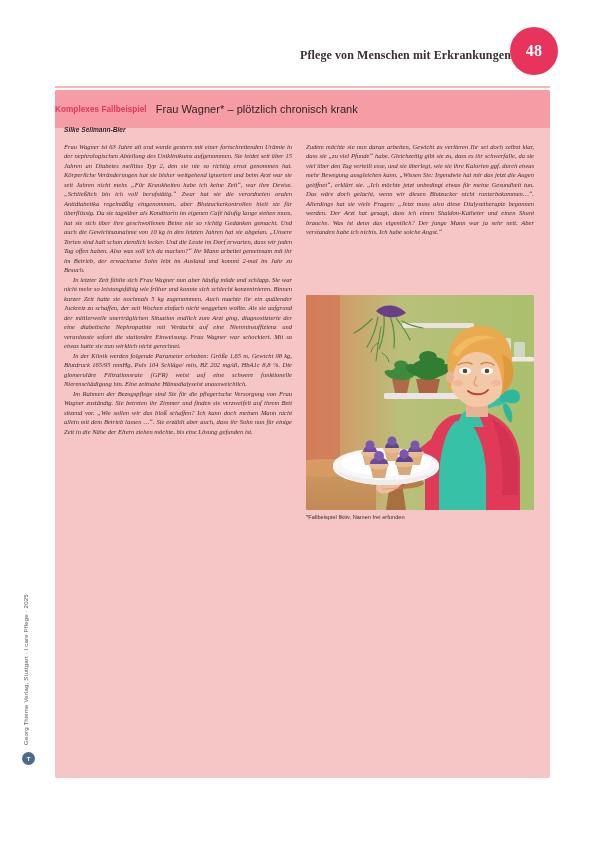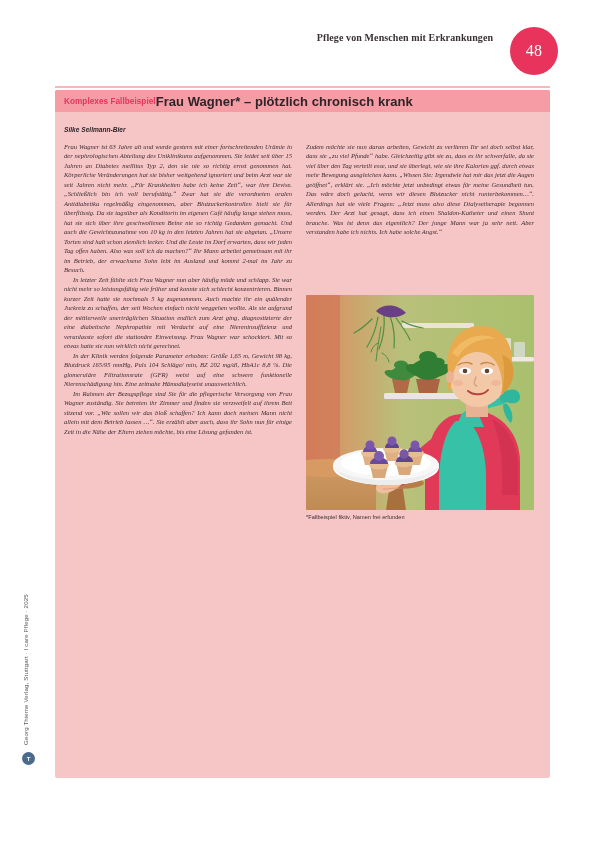--- a/index.html
+++ b/index.html
@@ -7,76 +7,76 @@
     width:600px;height:841px;
     background:#ffffff;
     font-family:"Liberation Serif",serif;
     position:relative;
     overflow:hidden;
   }
 
   
   .runhead{
     position:absolute;
-    left:300px; top:30px; width:210px;
-    text-align:center;
+    left:300px; top:46px; width:210px;
+    text-align:right;
     font-family:"Liberation Serif",serif;
-    font-size:10px;
+    font-size:12px;
     line-height:1.5;
     color:#3a2f33;
     font-weight:700;
     letter-spacing:.1px;
   }
   .runhead div{white-space:nowrap;}
 
   .pagebadge{
     position:absolute;
     left:510px; top:27px;
     width:48px;height:48px;border-radius:50%;
     background:#e8335c;
     color:#ffffff;
     display:flex;align-items:center;justify-content:center;
     font-family:"Liberation Serif",serif;
-    font-size:16px;font-weight:400;
+    font-size:16px;font-weight:700;
     letter-spacing:.3px;
   }
 
   .headrule{
     position:absolute;
     left:55px; top:86px; width:495px; height:2.4px;
     background:#f6b9bb;
   }
 
   
   .panel{
     position:absolute;
     left:55px; top:90px;
     width:495px; height:688px;
     background:#f6c6c7;
     border-radius:2px;
   }
   .panel-head{
     position:absolute;
-    left:0; top:0; width:100%; height:22px;
+    left:0; top:0; width:100%; height:38px;
     background:#f59ca4;
     border-radius:2px 2px 0 0;
     display:flex;align-items:center;
-    padding-left:9px;
     box-sizing:border-box;
   }
   .kat{
     font-family:"Liberation Sans",sans-serif;
     font-size:8.2px;font-weight:700;
     color:#e8335c;
     letter-spacing:.05px;
   }
   .casetitle{
     font-family:"Liberation Sans",sans-serif;
-    font-size:13px;font-weight:700;
+    font-size:11px;font-weight:400;
     color:#2f2428;
+    margin-left:9px;
     letter-spacing:.05px;
   }
 
   .author{
     position:absolute;
     left:9px; top:36px;
     font-family:"Liberation Sans",sans-serif;
     font-size:6.6px;font-weight:700;
     font-style:italic;
     color:#2f2428;

